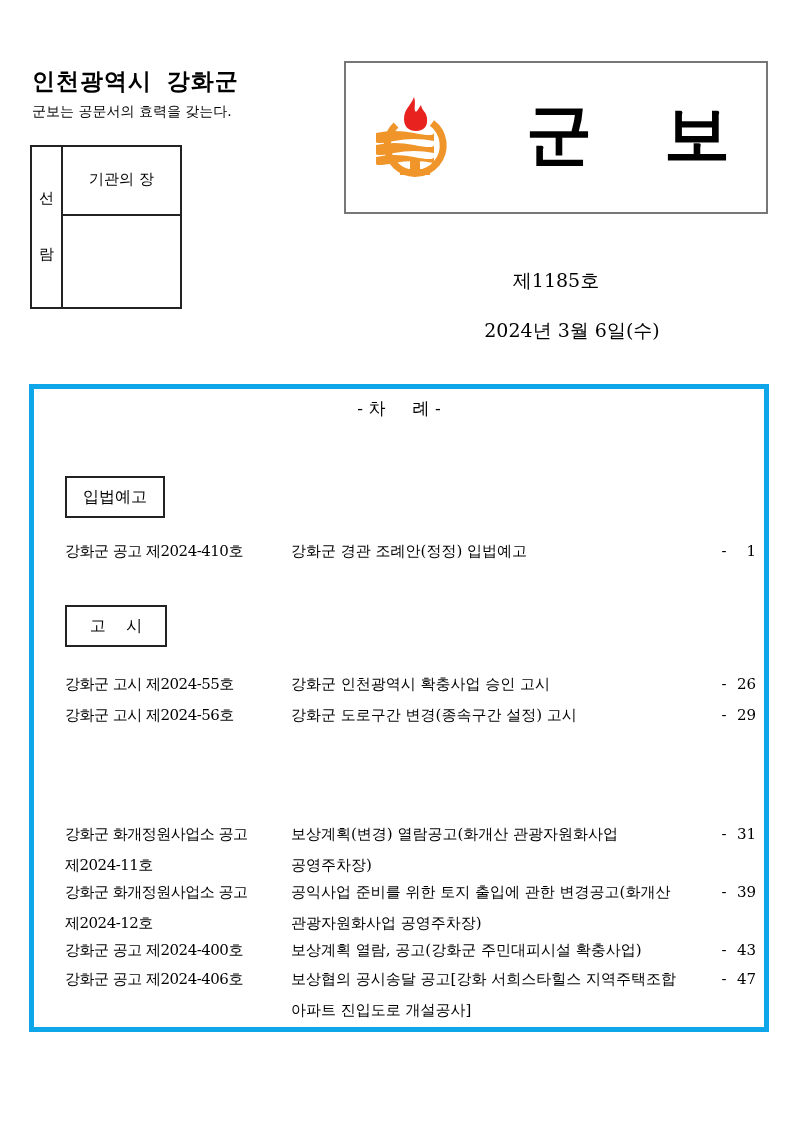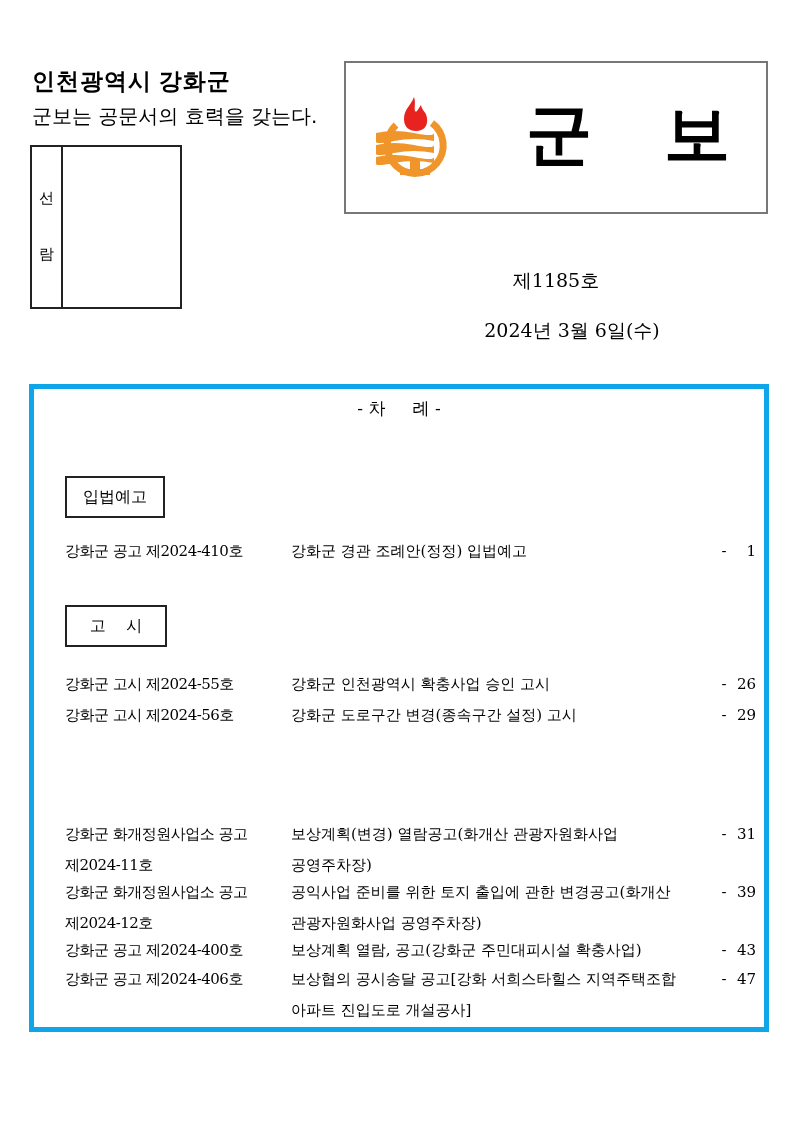--- a/index.html
+++ b/index.html
@@ -1,23 +1,23 @@
 <!DOCTYPE html>
 <html><head>
 <meta charset="utf-8">
 <style>
   html, body { margin:0; padding:0; background:#ffffff; }
   body { width:800px; height:1130px; position:relative; overflow:hidden; color:#000;
          font-family: "DejaVu Serif", "Liberation Serif", serif; }
   .abs { position:absolute; }
 
-  .org-title { left:32px; top:66px; font-family:Liberation Serif, serif;
+  .org-title { left:32px; top:66px; font-family:Liberation Mono, monospace;
                font-weight:bold; font-size:23px; letter-spacing:1px; white-space:nowrap; }
   .org-sub { left:32px; top:103px; font-family:"DejaVu Sans","Liberation Sans",sans-serif;
-             font-size:20px; white-space:nowrap; }
+             font-size:14px; white-space:nowrap; }
 
   .approval { left:30px; top:145px; width:152px; height:164px; border:2px solid #222; box-sizing:border-box; }
   .approval .lcol { position:absolute; left:0; top:0; width:31px; height:100%; border-right:2px solid #222; box-sizing:border-box; }
   .approval .lcol span { position:absolute; left:0; width:29px; text-align:center; font-size:15px; }
   .approval .hdr { position:absolute; left:31px; top:0; right:0; height:69px; border-bottom:2px solid #222; box-sizing:border-box;
                    display:flex; align-items:flex-start; justify-content:center; padding-top:23px; font-size:15px; }
 
   .banner { left:344px; top:61px; width:424px; height:153px; border:2px solid #777; box-sizing:border-box; }
   .banner .logo { position:absolute; left:28px; top:30px; width:84px; height:92px; }
   .banner .t1, .banner .t2 { position:absolute; top:32px; font-family:"DejaVu Sans","Liberation Sans",sans-serif;
@@ -41,20 +41,21 @@
 <body>
 
 <div class="abs org-title">인천광역시 강화군</div>
 <div class="abs org-sub">군보는 공문서의 효력을 갖는다.</div>
 
 <div class="abs approval">
   <div class="lcol">
     <span style="top:42px;">선</span>
     <span style="top:98px;">람</span>
   </div>
+  <div class="hdr">기관의 장</div>
 </div>
 
 <div class="abs banner">
   <svg class="logo" viewBox="0 0 84 92">
     <path d="M40 4 C36 14 30 16 30 26 C30 34 35 38 42 38 C50 38 54 33 53 25 C52 18 48 18 47 12 C44 16 43 20 41 18 C40 14 42 10 40 4 Z" fill="#e8231f"></path>
     <path d="M58 30 A28 28 0 1 1 22 32" fill="none" stroke="#f0952a" stroke-width="7"></path>
     <rect x="36" y="68" width="10" height="14" fill="#f0952a"></rect>
     <rect x="26" y="76" width="30" height="6" fill="#f0952a"></rect>
     <path d="M2 40 Q20 36 40 40 T60 40 L60 48 Q40 44 20 48 T2 48 Z" fill="#f0952a"></path>
     <path d="M2 52 Q20 48 40 52 T60 52 L60 60 Q40 56 20 60 T2 60 Z" fill="#f0952a"></path>

